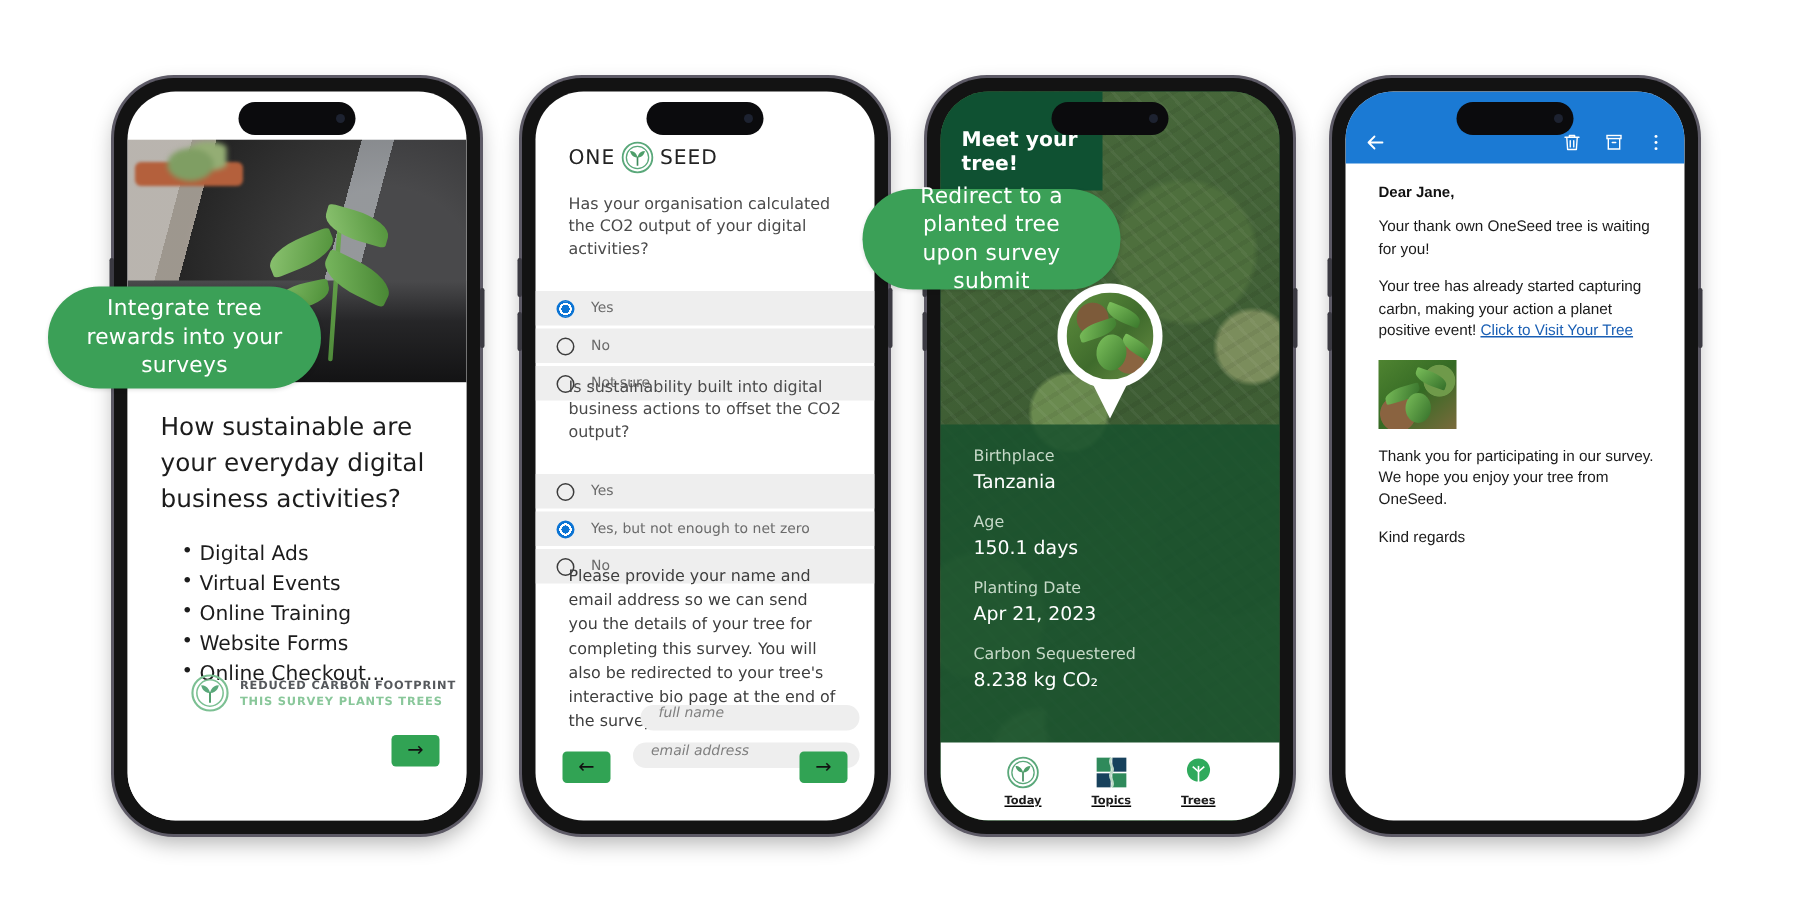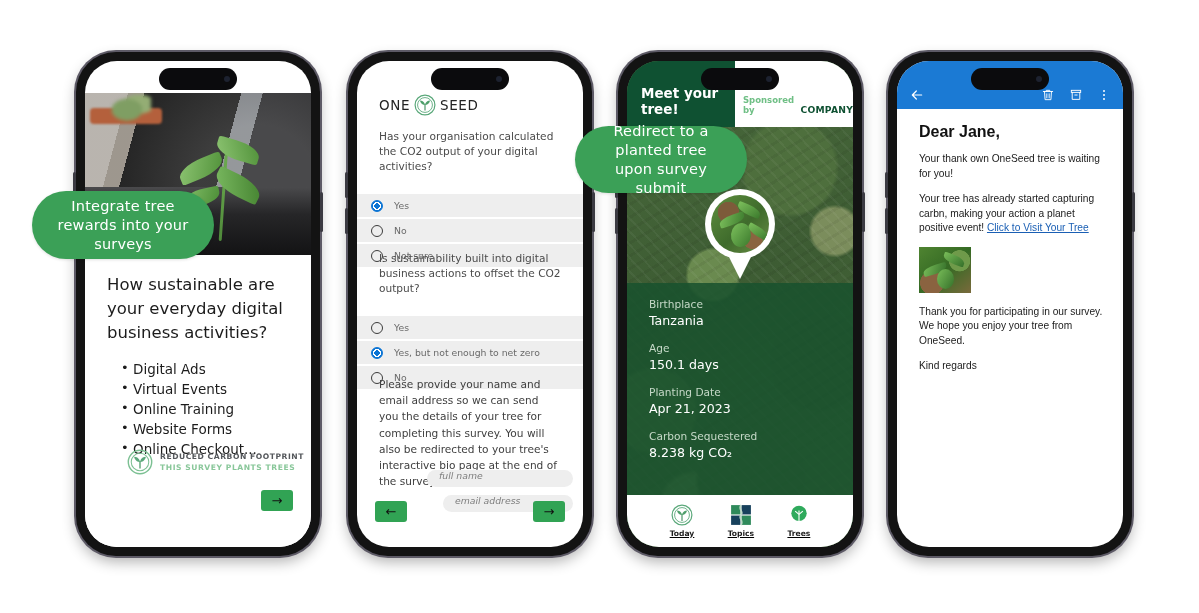--- a/index.html
+++ b/index.html
@@ -155,21 +155,21 @@
   #p3 .tabbar .tab span{font-size:7.6px;color:#1c1c1c;font-weight:600;}
 
   
   #p4 .screen{background:#fff;}
   #p4 .bluebar{position:absolute;left:0;top:0;right:0;height:48px;background:#1b7ad4;z-index:10;}
   #p4 .icons{position:absolute;left:0;right:0;top:26px;display:flex;align-items:center;
      padding:0 12px;box-sizing:border-box;z-index:12;}
   #p4 .icons .sp{flex:1;}
   #p4 .icons .ic{margin-left:14px;display:flex;align-items:center;}
   #p4 .mail{position:absolute;left:22px;right:16px;top:62px;}
-  #p4 .greet{font-size:16px;font-weight:700;color:#111;margin-bottom:11px;
+  #p4 .greet{font-size:10px;font-weight:700;color:#111;margin-bottom:11px;
      font-family:"Liberation Sans",sans-serif;}
   #p4 .p{font-size:10.2px;line-height:14.5px;color:#1a1a1a;margin-bottom:11px;
      font-family:"Liberation Sans",sans-serif;}
   #p4 a.lk{color:#1a5fb4;text-decoration:underline;}
   #p4 .thumb{width:52px;height:46px;margin-bottom:12px;
      background:
        radial-gradient(circle at 25% 78%, #8a6340 0 22%, transparent 23%),
        radial-gradient(circle at 78% 30%, #6f9a4a 0 20%, transparent 21%),
        linear-gradient(140deg,#4f8431 0%,#356a24 50%,#7a6a3c 100%);position:relative;overflow:hidden;}
   #p4 .thumb .lf{position:absolute;background:linear-gradient(120deg,#79bd59,#35702a);border-radius:60% 10% 60% 10%;}
@@ -284,21 +284,21 @@
           <div class="rb"></div>
           <div class="lb">No</div>
         </div>
       </div>
 
       <div class="para" style="top:315px;">Please provide your name and email address so we can send you the details of your tree for completing this survey. You will also be redirected to your tree's interactive bio page at the end of the survey.</div>
 
       <div class="field" style="left:70px;right:10px;top:409px;">
         <span>full name</span>
       </div>
-      <div class="field" style="left:86px;right:10px;top:434px;">
+      <div class="field" style="left:65px;right:10px;top:434px;">
         <span>email address</span>
       </div>
 
       <div class="backbtn" style="bottom:25px;">←</div>
       <div class="nextbtn" style="bottom:25px;">→</div>
     </div>
   </div>
 
   <div class="phone" id="p3" style="left:618px;top:52px;">
     <div class="sidebtn" style="left:-3px;top:120px;width:3px;height:26px;"></div>
@@ -306,24 +306,20 @@
     <div class="sidebtn" style="right:-3px;top:140px;width:3px;height:40px;"></div>
     <div class="screen">
       <div class="map"></div>
       <div class="island">
           <div class="cam"></div>
         </div>
 
       <div class="topbar">
         <div class="lft">
           <b>Meet your tree!</b>
-        </div>
-        <div class="rgt">
-          <span class="sp">Sponsored by</span>
-          <span class="co">COMPANY</span>
         </div>
       </div>
 
       <div class="pin">
         <div class="tail"></div>
         <div class="head"></div>
         <div class="ph">
           <div class="lf" style="left:8px;top:20px;width:26px;height:10px;transform:rotate(-18deg);"></div>
           <div class="lf" style="left:26px;top:10px;width:24px;height:10px;transform:rotate(22deg);border-radius:10% 60% 10% 60%;"></div>
           <div class="lf" style="left:20px;top:28px;width:20px;height:24px;transform:rotate(6deg);border-radius:50% 50% 50% 50%;"></div>

